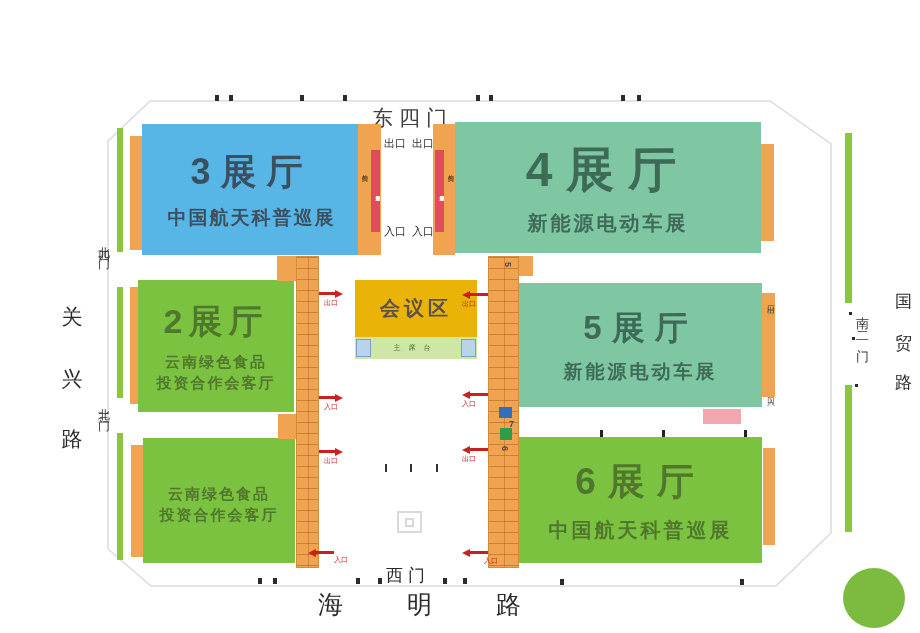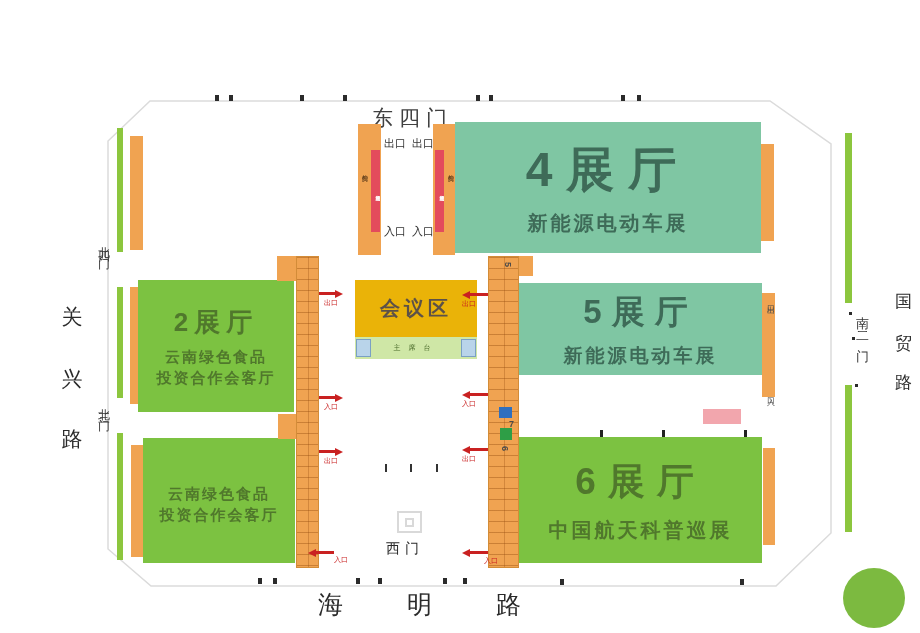--- a/index.html
+++ b/index.html
@@ -66,56 +66,60 @@
   <div class="abs tick" style="left:443px;top:578px;"></div>
   <div class="abs tick" style="left:463px;top:578px;"></div>
   <div class="abs tick" style="left:560px;top:579px;"></div>
   <div class="abs tick" style="left:740px;top:579px;"></div>
   <div class="abs dot" style="left:849px;top:312px;"></div>
   <div class="abs dot" style="left:852px;top:337px;"></div>
   <div class="abs dot" style="left:855px;top:384px;"></div>
 
 
   <div class="abs serif" style="left:372px;top:104px;font-size:21px;letter-spacing:6px;color:#404040;">东四门</div>
-  <div class="abs serif" style="left:386px;top:540px;font-size:14px;letter-spacing:5px;color:#2a2a2a;">西门</div>
+  <div class="abs serif" style="left:386px;top:564px;font-size:17px;letter-spacing:5px;color:#2a2a2a;">西门</div>
   <div class="abs serif" style="left:318px;top:588px;font-size:25px;letter-spacing:64px;color:#2a2a2a;white-space:nowrap;">海明路</div>
   <div class="abs serif vtext" style="left:58px;top:288px;font-size:21px;letter-spacing:62px;color:#2a2a2a;">关兴路</div>
   <div class="abs serif vtext" style="left:892px;top:280px;font-size:17px;letter-spacing:40px;color:#2a2a2a;">国贸路</div>
   <div class="abs serif vtext" style="left:95px;top:237px;font-size:12px;letter-spacing:5px;color:#333;">北四门</div>
   <div class="abs serif vtext" style="left:95px;top:399px;font-size:12px;letter-spacing:5px;color:#333;">北三门</div>
   <div class="abs serif vtext" style="left:853px;top:306px;font-size:13px;letter-spacing:16px;color:#333;">南二门</div>
 
   <div class="abs roadbar-l" style="left:117px;top:128px;height:124px;"></div>
   <div class="abs roadbar-l" style="left:117px;top:287px;height:111px;"></div>
   <div class="abs roadbar-l" style="left:117px;top:433px;height:127px;"></div>
   <div class="abs roadbar-r" style="left:845px;top:133px;height:170px;"></div>
   <div class="abs roadbar-r" style="left:845px;top:385px;height:147px;"></div>
 
   <div class="abs strip" style="left:130px;top:136px;width:13px;height:114px;"></div>
+  <div class="abs hall h-blue" style="left:142px;top:124px;width:219px;height:131px;">
+    <div class="name" style="font-size:36px;letter-spacing:10px;">3展厅</div>
+    <div class="sub" style="font-size:19px;letter-spacing:2px;margin-top:8px;">中国航天科普巡展</div>
+  </div>
 
   <div class="abs strip" style="left:358px;top:124px;width:23px;height:131px;"></div>
   <div class="abs banner" style="left:371px;top:150px;width:9px;height:82px;">安检通道</div>
   <div class="abs vtext gatetext" style="left:360px;top:170px;">安检门</div>
   <div class="abs strip" style="left:433px;top:124px;width:22px;height:131px;"></div>
   <div class="abs banner" style="left:435px;top:150px;width:9px;height:82px;">安检通道</div>
   <div class="abs vtext gatetext" style="left:446px;top:170px;">安检门</div>
   <div class="clabel" style="left:384px;top:138px;">出口</div>
   <div class="clabel" style="left:412px;top:138px;">出口</div>
   <div class="clabel" style="left:384px;top:226px;">入口</div>
   <div class="clabel" style="left:412px;top:226px;">入口</div>
 
   <div class="abs hall h-teal" style="left:455px;top:122px;width:306px;height:131px;">
     <div class="name" style="font-size:48px;letter-spacing:14px;">4展厅</div>
     <div class="sub" style="font-size:20px;letter-spacing:3px;margin-top:8px;">新能源电动车展</div>
   </div>
   <div class="abs strip" style="left:761px;top:144px;width:13px;height:97px;"></div>
 
   <div class="abs strip" style="left:130px;top:287px;width:12px;height:117px;"></div>
   <div class="abs hall h-green" style="left:138px;top:280px;width:156px;height:132px;">
-    <div class="name" style="font-size:26px;letter-spacing:6px;">2展厅</div>
+    <div class="name" style="font-size:34px;letter-spacing:6px;">2展厅</div>
     <div class="sub" style="font-size:15px;letter-spacing:2px;margin-top:8px;">云南绿色食品</div>
     <div class="sub" style="font-size:15px;letter-spacing:2px;margin-top:2px;">投资合作会客厅</div>
   </div>
 
   <div class="abs strip" style="left:131px;top:445px;width:12px;height:112px;"></div>
   <div class="abs hall h-green" style="left:143px;top:438px;width:152px;height:125px;">
     <div class="sub" style="font-size:15px;letter-spacing:2px;margin-top:8px;">云南绿色食品</div>
     <div class="sub" style="font-size:15px;letter-spacing:2px;margin-top:2px;">投资合作会客厅</div>
   </div>
 
@@ -183,21 +187,21 @@
       <span class="head-l"></span>
       <span class="shaft"></span>
     </div>
   <div class="rlabel" style="left:462px;top:455px;">出口</div>
   <div class="arrow" style="left:462px;top:548px;width:26px;">
       <span class="head-l"></span>
       <span class="shaft"></span>
     </div>
   <div class="rlabel" style="left:484px;top:557px;">入口</div>
 
-  <div class="abs hall h-teal" style="left:519px;top:283px;width:243px;height:92px;">
+  <div class="abs hall h-teal" style="left:519px;top:283px;width:243px;height:124px;">
     <div class="name" style="font-size:33px;letter-spacing:10px;">5展厅</div>
     <div class="sub" style="font-size:19px;letter-spacing:3px;margin-top:8px;">新能源电动车展</div>
   </div>
   <div class="abs strip" style="left:762px;top:293px;width:13px;height:104px;">
     <span class="vtext" style="position:absolute;left:2px;top:6px;font-size:8px;color:#4a4a4a;">出口</span>
     <span class="vtext" style="position:absolute;left:2px;bottom:6px;font-size:8px;color:#4a4a4a;">入口</span>
   </div>
   <div class="abs" style="left:703px;top:409px;width:38px;height:15px;background:#f2a6ad;"></div>
 
   <div class="abs hall h-green" style="left:519px;top:437px;width:243px;height:126px;">

